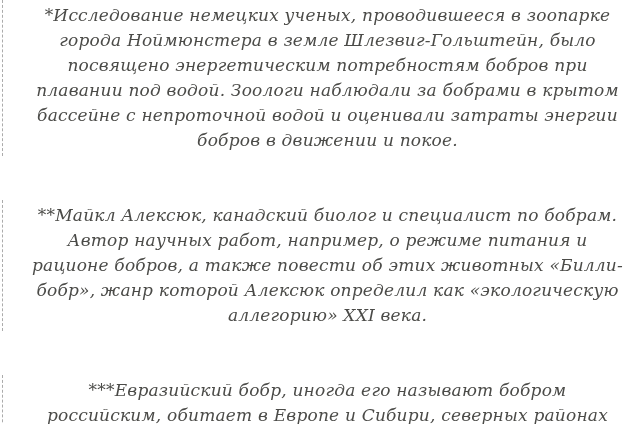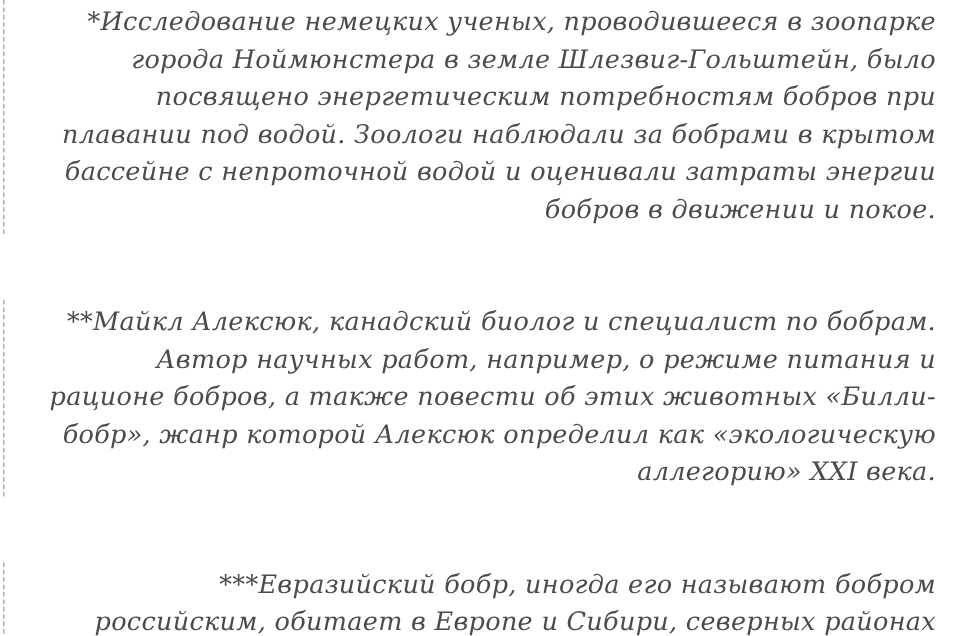--- a/index.html
+++ b/index.html
@@ -31,21 +31,21 @@
       margin-top: 0;
     }
     .footnote-text {
       margin: 0;
       font-family: "DejaVu Serif", "Liberation Serif", serif;
       font-style: italic;
       font-size: 17px;
       line-height: 25px;
       color: var(--fg);
       letter-spacing: 0.2px;
-      text-align: right;
+      text-align: center;
     }
   </style>
 </head>
 <body>
 
 <section class="content">
 
   <blockquote class="footnote">
     <p class="footnote-text">*Исследование немецких ученых, проводившееся в зоопарке города Ноймюнстера в земле Шлезвиг-Гольштейн, было посвящено энергетическим потребностям бобров при плавании под водой. Зоологи наблюдали за бобрами в крытом бассейне с непроточной водой и оценивали затраты энергии бобров в движении и покое.</p>
   </blockquote>

